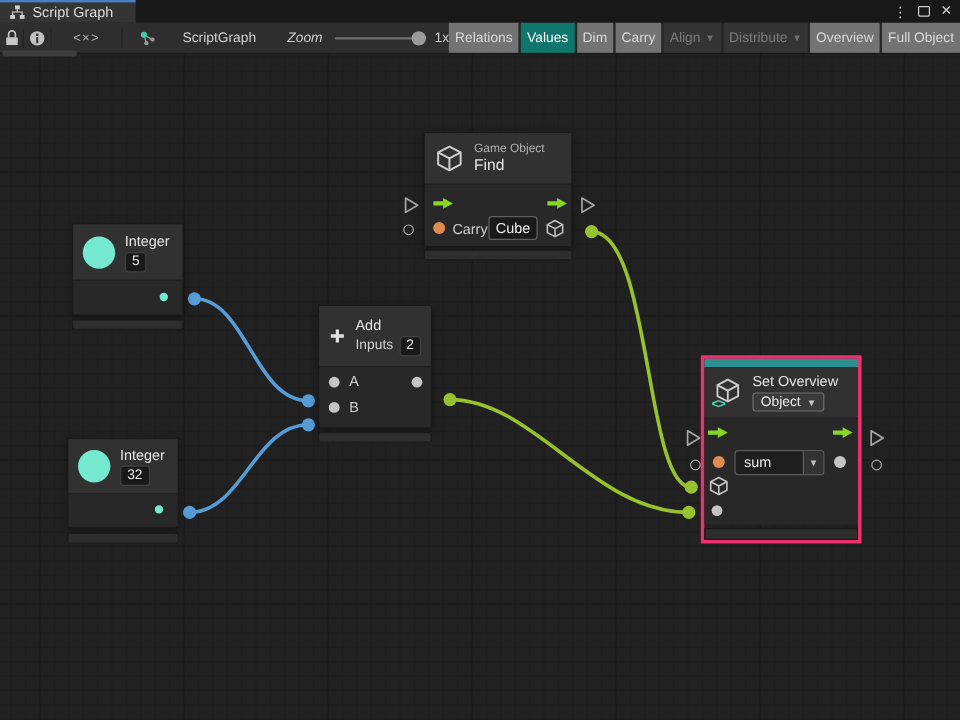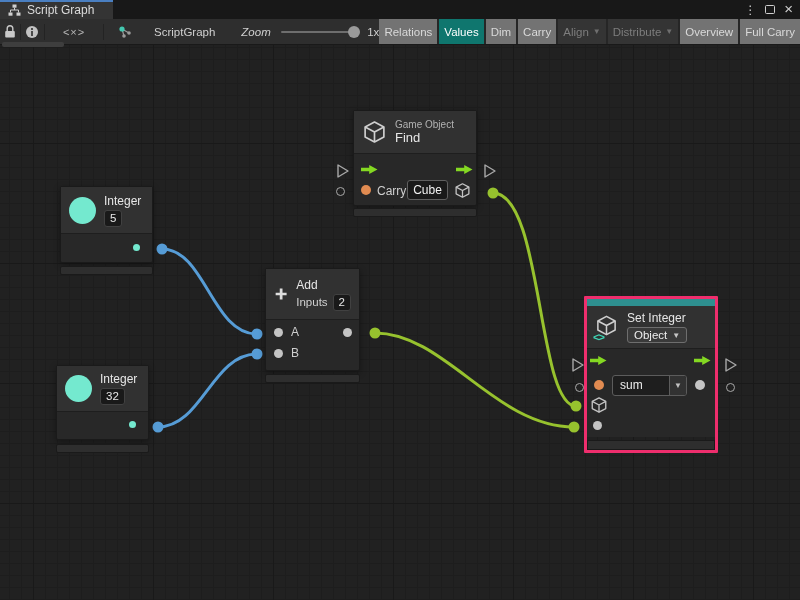--- a/index.html
+++ b/index.html
@@ -158,21 +158,21 @@
           <span class="caret">▼</span>
       </div>
       <div class="tb-btn disabled">
         <span>Distribute</span>
           <span class="caret">▼</span>
       </div>
       <div class="tb-btn">
           <span>Overview</span>
         </div>
       <div class="tb-btn">
-          <span>Full Carry</span>
+          <span>Full Object</span>
         </div>
     </div>
   </div>
 
   <div class="hscroll-nub"></div>
 
   <div class="canvas">
 
     <svg class="wires">
       <path d="M162,204 C205,204 212,289 257,289" stroke="#569cd6" stroke-width="3" fill="none"></path>
@@ -214,21 +214,21 @@
             <span class="valuebox">32</span>
           </span>
         </div>
         <div class="n-body" style="position:relative; height:27px;">
           <span class="dot mint" style="position:absolute; right:12px; top:9px;"></span>
         </div>
       </div>
       <div class="n-footer" style="margin-top:4px;"></div>
     </div>
 
-    <div class="node" style="left:265px; top:223px; width:95px;">
+    <div class="node" style="left:265px; top:209px; width:95px;">
       <div class="node-main">
         <div class="n-header" style="height:51px;">
           <svg width="26" height="26" viewBox="0 0 26 26">
             <path d="M10.5 3 h5 v7.5 H23 v5 h-7.5 V23 h-5 v-7.5 H3 v-5 h7.5 Z" fill="#dedede"></path>
           </svg>
           <span>
             <div class="n-title">Add</div>
             <div style="display:flex; align-items:center; gap:5px; margin-top:2px;">
               <span class="n-subtitle" style="font-size:11.5px; color:#d0d0d0;">Inputs</span>
               <span class="valuebox">2</span>
@@ -297,21 +297,21 @@
       <div class="teal-bar"></div>
       <div class="n-header" style="height:43px; padding:0 7px; gap:7px;">
         <span class="sv-icon">
           <svg width="23" height="23" viewBox="0 0 24 24" style="position:absolute; left:1px; top:0;">
             <path d="M12 2.5 L21 7.25 L21 16.75 L12 21.5 L3 16.75 L3 7.25 Z" fill="none" stroke="#cfcfcf" stroke-width="1.6" stroke-linejoin="round"></path>
             <path d="M3 7.25 L12 12 L21 7.25 M12 12 L12 21.5" fill="none" stroke="#cfcfcf" stroke-width="1.6" stroke-linejoin="round"></path>
           </svg>
           <span class="vbr">&lt;&gt;</span>
         </span>
         <span>
-          <div class="n-title">Set Integer</div>
+          <div class="n-title">Set Overview</div>
           <span class="dropbtn" style="margin-top:2px;">
             <span>Object</span>
             <span class="caret">▼</span>
           </span>
         </span>
       </div>
       <div class="n-body" style="position:relative; height:88px; background:#282828;">
         <svg class="flow-arrow" style="left:3px; top:6px;" viewBox="0 0 17 11">
           <path d="M0,3.8 H8.2 V1 L16.5,5.5 L8.2,10 V7.2 H0 Z" fill="#84d822"></path>
         </svg>

